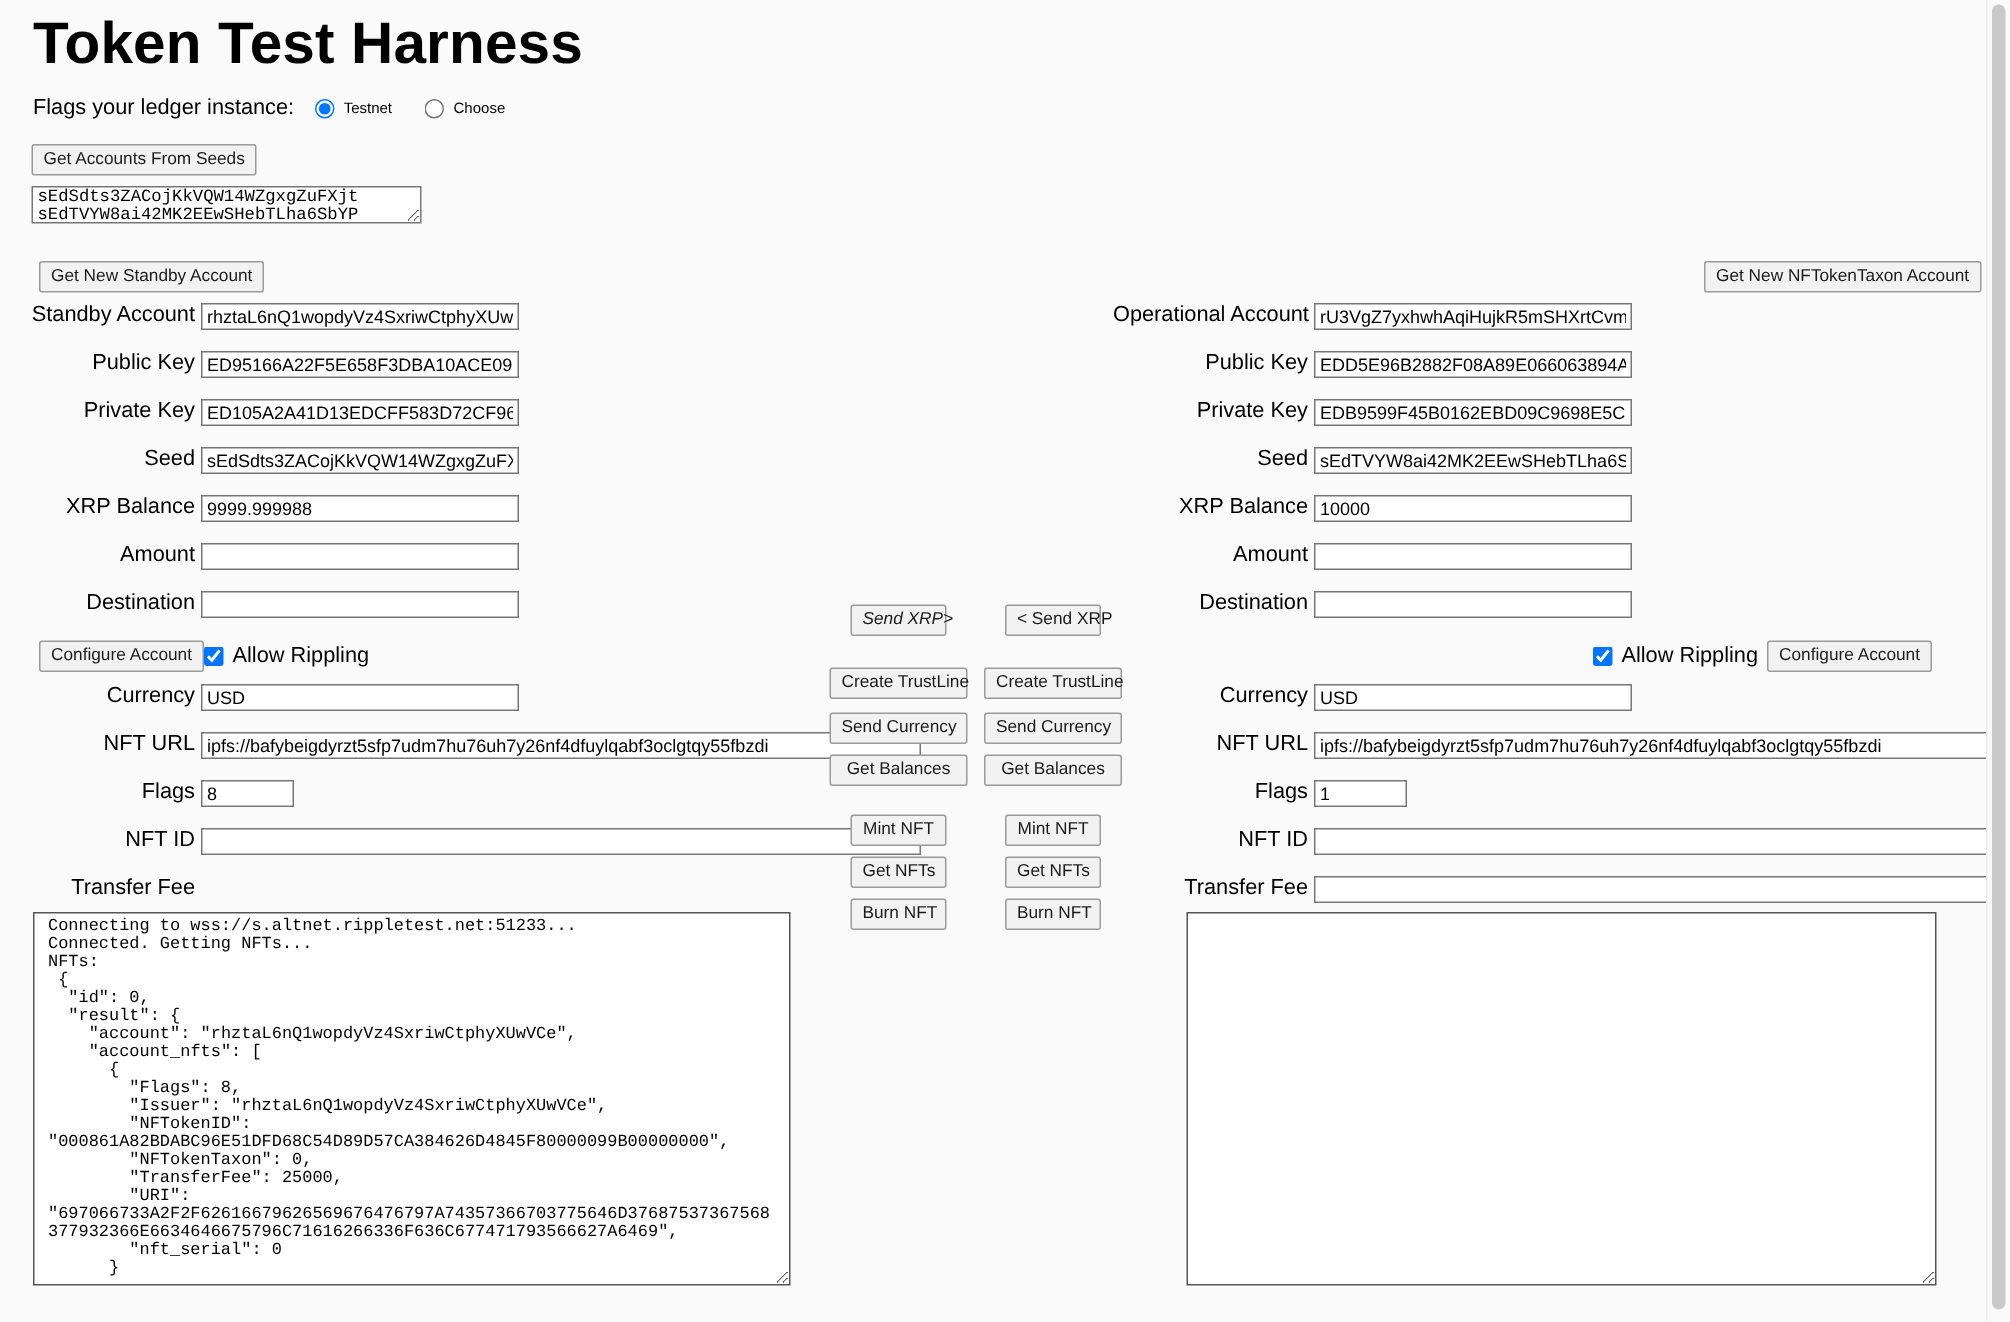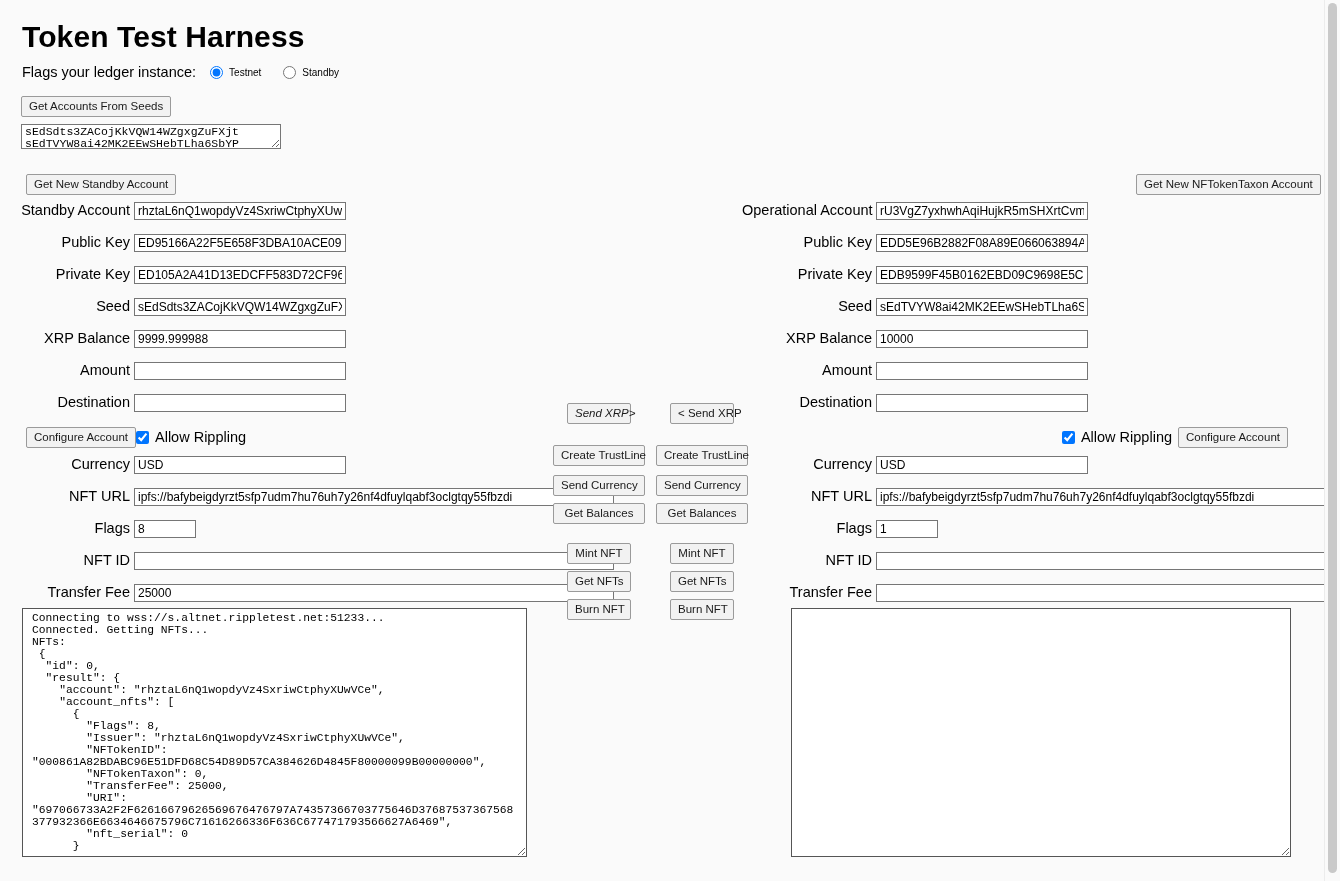--- a/index.html
+++ b/index.html
@@ -37,27 +37,27 @@
   #outer-scrollbar .thumb {
     position: absolute;
     left: 3px; top: 3px;
     width: 9px;
     height: 870px;
     border-radius: 5px;
     background: #c9c9c9;
   }
 
   h1#page-title {
-    font-size: 30px;
+    font-size: 39px;
     font-weight: bold;
     margin: 0;
     padding: 0;
     position: absolute;
     left: 22px;
-    top: 20px;
+    top: 8px;
     letter-spacing: 0.1px;
   }
 
   .ledger-row {
     position: absolute;
     left: 22px;
     top: 64px;
     font-size: 14.5px;
     display: flex;
     align-items: center;
@@ -208,21 +208,21 @@
   <h1 id="page-title">Token Test Harness</h1>
 
   <div class="ledger-row">
     <span class="lbl">Flags your ledger instance:</span>
     <span class="radio-wrap">
       <input type="radio" name="ledger" checked="" style="">
       <label>Testnet</label>
     </span>
     <span class="radio-wrap">
       <input type="radio" name="ledger" style="">
-      <label>Standby</label>
+      <label>Choose</label>
     </span>
   </div>
 
   <button class="btn" id="get-accounts-btn">Get Accounts From Seeds</button>
 
   <textarea class="seeds" style="">sEdSdts3ZACojKkVQW14WZgxgZuFXjt
 sEdTVYW8ai42MK2EEwSHebTLha6SbYP</textarea>
 
   <button class="btn" id="standby-new-btn">Get New Standby Account</button>
   <button class="btn" id="operational-new-btn">Get New NFTokenTaxon Account</button>
@@ -285,21 +285,20 @@
       <input class="txt w-small" value="8" style="">
     </div>
 
     <div class="field-row">
       <span class="f-label">NFT ID</span>
       <input class="txt w-wide" value="" style="">
     </div>
 
     <div class="field-row">
       <span class="f-label">Transfer Fee</span>
-      <input class="txt w-wide" value="25000" style="">
     </div>
   </div>
 
   <div class="form-col" id="operational-col">
 
     <div class="field-row">
       <span class="f-label">Operational Account</span>
       <input class="txt w-std" value="rU3VgZ7yxhwhAqiHujkR5mSHXrtCvmjvJp" style="">
     </div>
 

